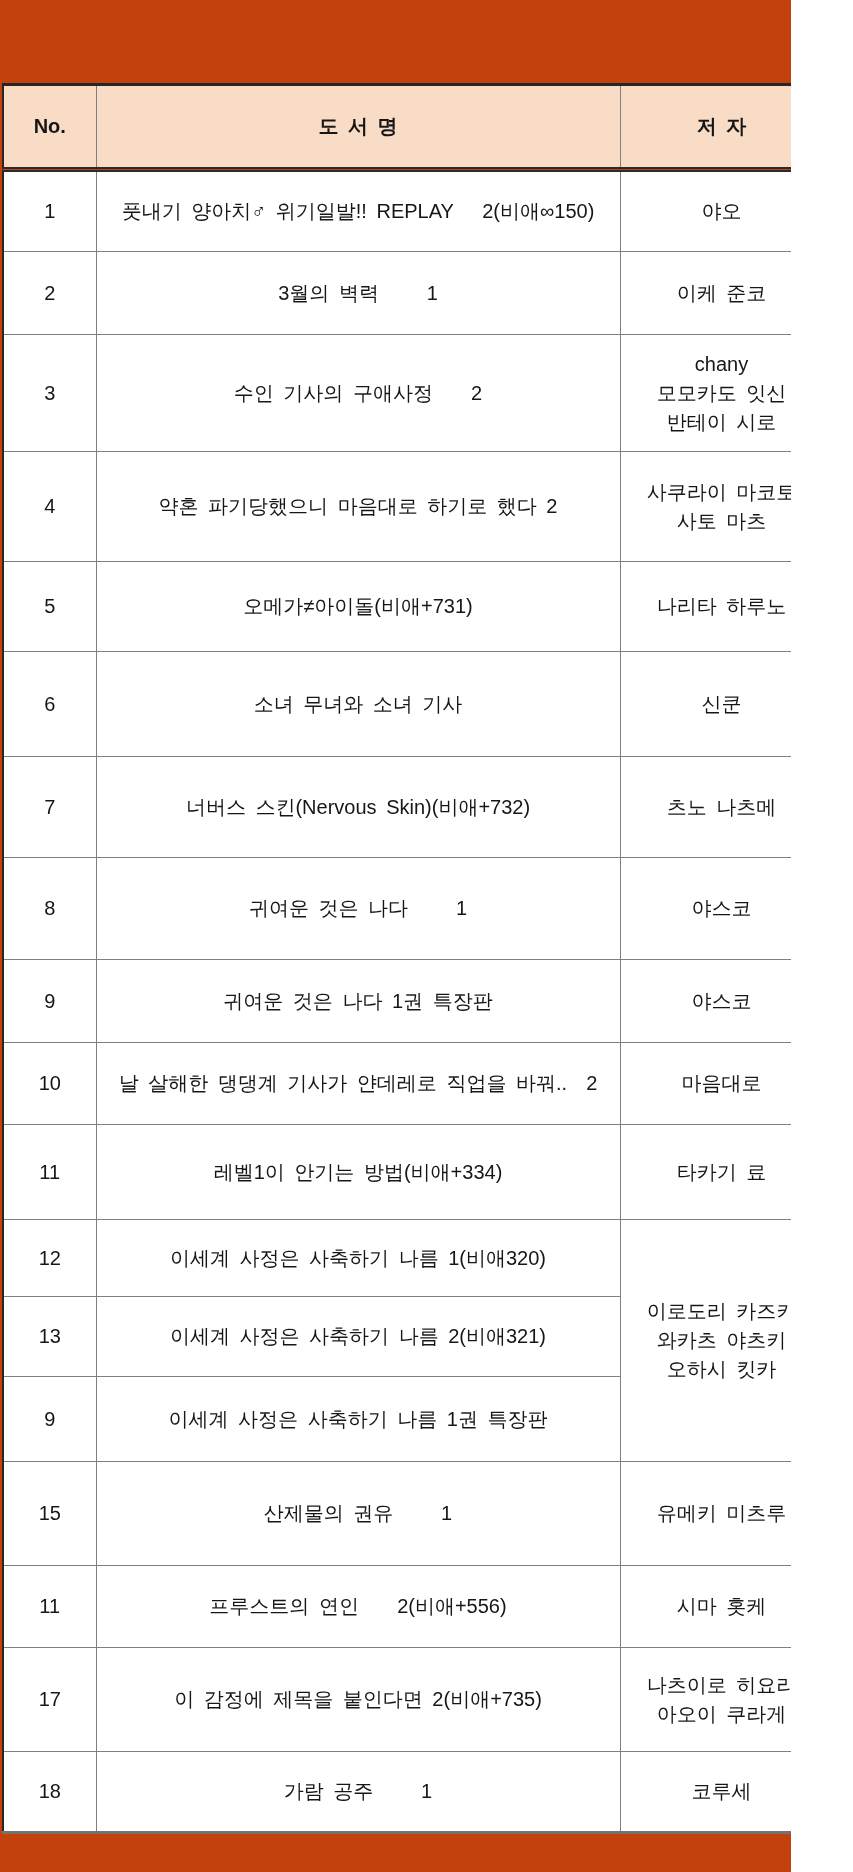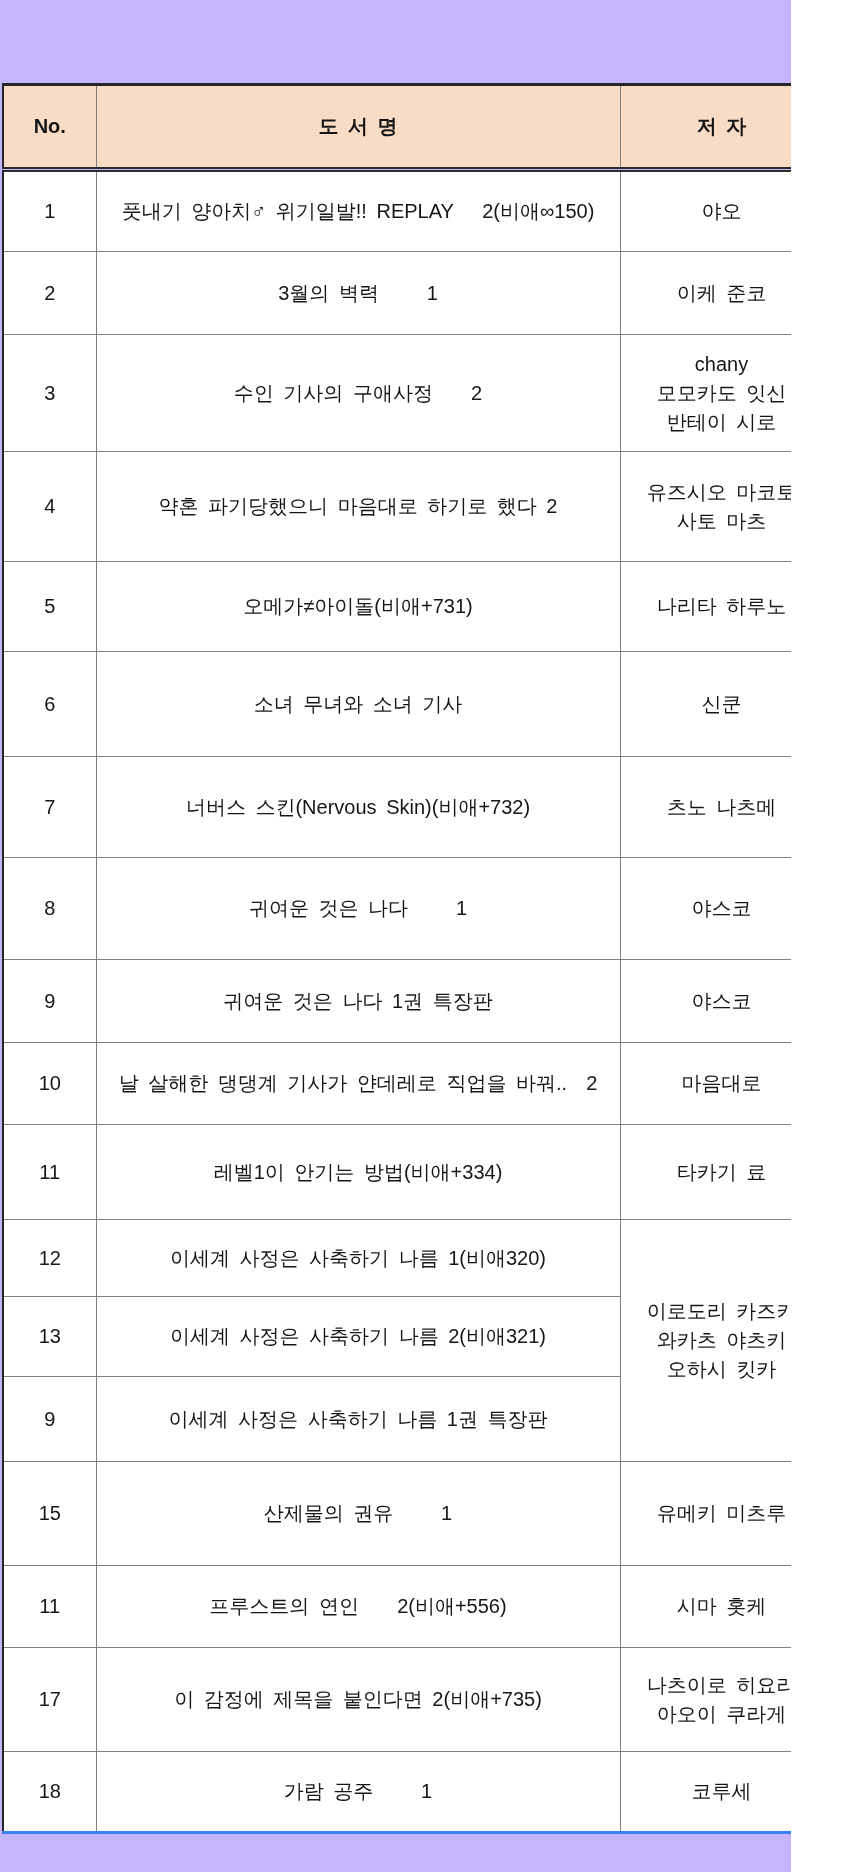--- a/index.html
+++ b/index.html
@@ -1,18 +1,18 @@
 <!DOCTYPE html>
 <html><head>
 <meta charset="utf-8">
 <style>
   html,body { margin:0; padding:0; background:#ffffff; }
   .viewport {
     position:relative; width:791px; height:1872px; overflow:hidden;
-    background:#c4b5fd; font-family:"Liberation Sans","DejaVu Sans",sans-serif;
+    background:#c2410c; font-family:"Liberation Sans","DejaVu Sans",sans-serif;
   }
   table.booklist {
     position:absolute; left:2px; top:83px; width:902px;
     border-collapse:collapse; table-layout:fixed;
   }
   .booklist th, .booklist td {
     border:1px solid #7f7f7f;
     text-align:center; vertical-align:middle;
     font-size:20px; color:#161616;
     line-height:29px;
@@ -22,21 +22,21 @@
     overflow:hidden;
     background:#ffffff;
   }
   .booklist thead th {
     background:#f9dcc5;
     font-weight:bold;
     border-top:3px solid #262626;
     border-bottom:5px double #2b2b2b;
   }
   .booklist th:first-child, .booklist td:first-child { border-left:2px solid #262626; }
-  .booklist tbody tr.last td { border-bottom:3px solid #3b82f6; }
+  .booklist tbody tr.last td { border-bottom:3px solid #737373; }
   .h-spread { word-spacing:34px; }
   .bold { font-weight:normal; }
 </style>
 </head>
 <body>
 
 <div class="viewport">
   <table class="booklist">
     <colgroup>
       <col style="width:93px">
@@ -69,21 +69,21 @@
         <td>3</td>
         <td>수인 기사의 구애사정    2</td>
         <td>chany
 모모카도 잇신
 반테이 시로</td>
         <td></td>
       </tr>
       <tr style="height:110px">
         <td>4</td>
         <td>약혼 파기당했으니 마음대로 하기로 했다 2</td>
-        <td>유즈시오 마코토
+        <td>사쿠라이 마코토
 사토 마츠</td>
         <td></td>
       </tr>
       <tr style="height:90px">
         <td>5</td>
         <td>오메가≠아이돌(비애+731)</td>
         <td>나리타 하루노</td>
         <td></td>
       </tr>
       <tr style="height:105px">

